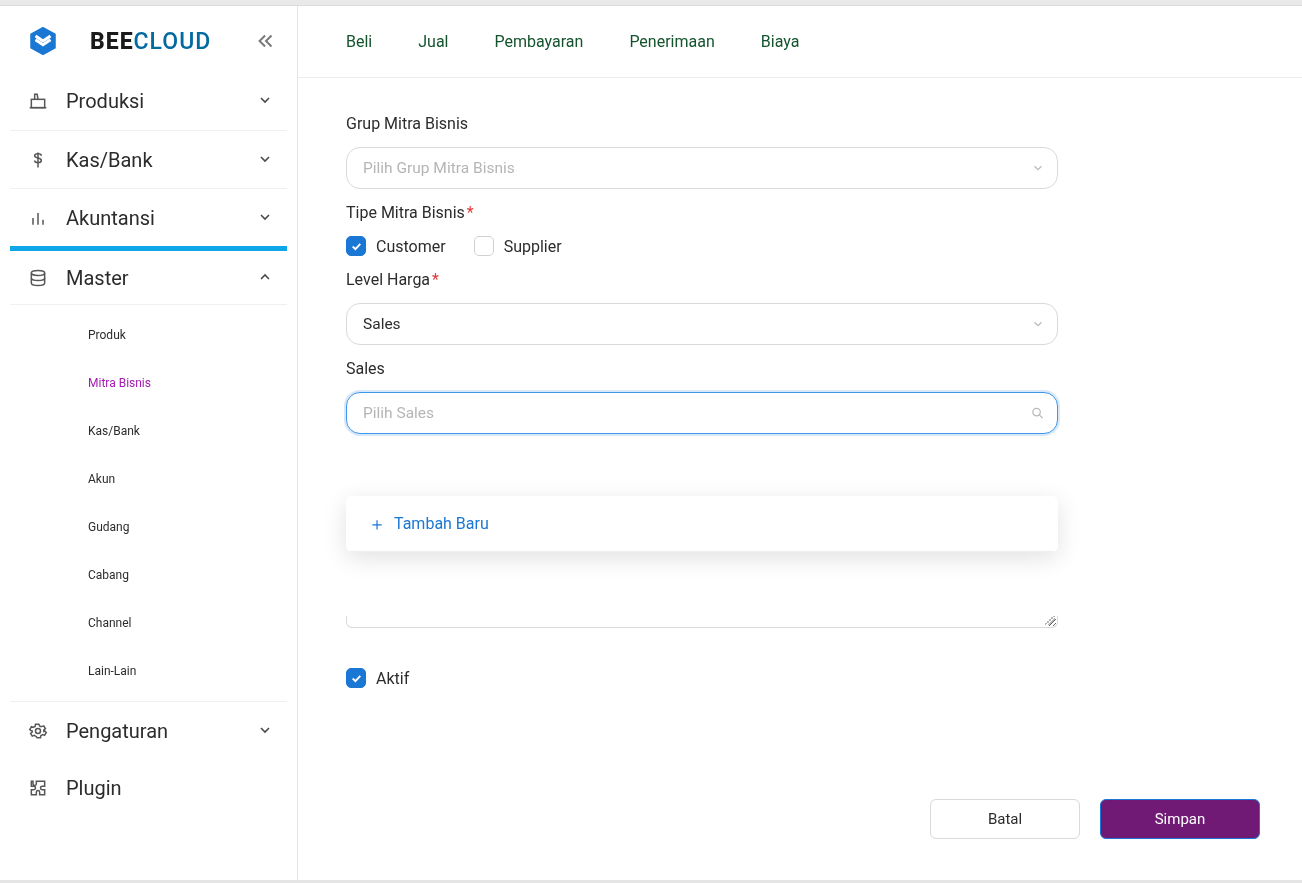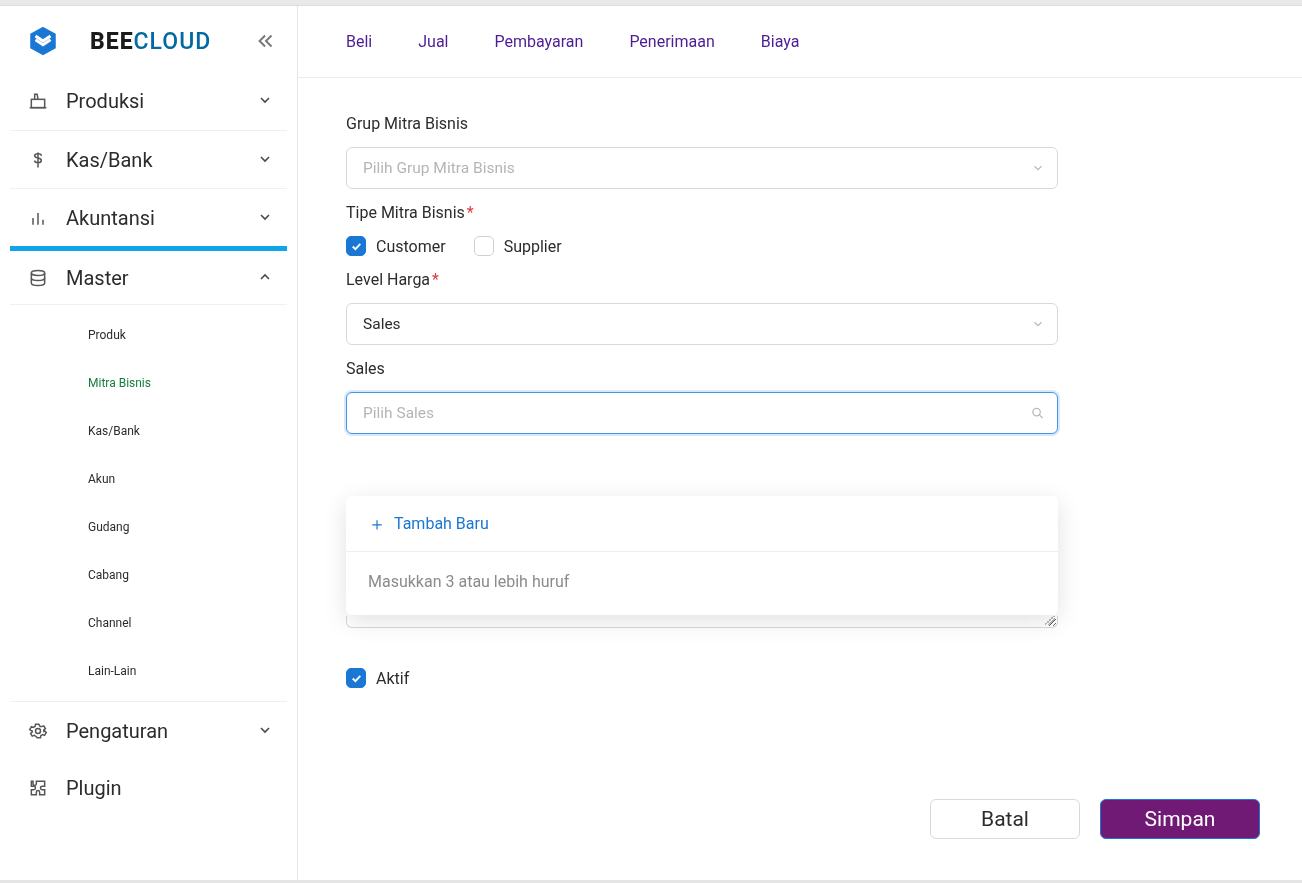--- a/index.html
+++ b/index.html
@@ -60,52 +60,52 @@
   .subnav { padding: 6px 0 6px 0; border-top: 1px solid #f0f0f0; }
   .sub-item {
     height: 48px;
     display: flex;
     align-items: center;
     padding-left: 78px;
     font-size: 12px;
     color: #2c2c2c;
     cursor: pointer;
   }
-  .sub-item.active { color: #15803d; }
+  .sub-item.active { color: #a21caf; }
   
   .main { flex: 1; display: flex; flex-direction: column; overflow: hidden; }
   .topbar {
     height: 72px;
     background: #fff;
     border-bottom: 1px solid #ededed;
     display: flex;
     align-items: center;
     padding-left: 48px;
     gap: 46px;
     font-size: 16px;
-    color: #4c1d95;
+    color: #14532d;
   }
   .topbar .tab { cursor: pointer; }
   
   .content {
     flex: 1;
     overflow-y: auto;
     background: #fff;
     padding: 0 48px 30px 48px;
     position: relative;
   }
   .form-col { max-width: 712px; padding-top: 36px; }
   .field { margin-bottom: 14px; }
   .field-label { font-size: 16px; color: #2c2c2c; margin-bottom: 14px; display: block; }
   .req { color: #e03a3a; margin-left: 2px; }
   .select {
     position: relative;
     height: 42px;
     border: 1px solid #d9d9d9;
-    border-radius: 6px;
+    border-radius: 14px;
     display: flex;
     align-items: center;
     padding: 0 36px 0 16px;
     background: #fff;
     font-size: 15.5px;
   }
   .select.focused { border-color: #3e97e8; box-shadow: 0 0 0 2px rgba(58,142,230,0.2); }
   .select .placeholder { color: #b5b5b5; }
   .select .value { color: #2c2c2c; }
   .select .caret, .select .search-ic {
@@ -185,21 +185,21 @@
     position: absolute;
     right: 42px;
     bottom: 44px;
     display: flex;
     gap: 20px;
   }
   .btn {
     height: 40px;
     padding: 0 32px;
     border-radius: 6px;
-    font-size: 21px;
+    font-size: 15px;
     display: flex;
     align-items: center;
     justify-content: center;
     cursor: pointer;
   }
   .btn-outline { background: #fff; border: 1px solid #d9d9d9; color: #2c2c2c; min-width: 150px; }
   .btn-primary { background: #701a75; color: #fff; border: 1px solid #1a77d4; min-width: 160px; }
   .bottomstrip { position: absolute; left:0; right:0; bottom:0; height: 3px; background: #e5e5e5; }
 </style>
 </head>
@@ -403,21 +403,20 @@
           </div>
         </div>
 
       </div>
 
       <div class="dd-panel">
         <div class="dd-add">
           <span class="plus">＋</span>
           <span>Tambah Baru</span>
         </div>
-        <div class="dd-msg">Masukkan 3 atau lebih huruf</div>
       </div>
 
       <div class="textarea-bottom"></div>
 
       <div class="aktif-row">
         <label class="chk">
           <span class="chkbox checked">
             <svg width="13" height="13" viewBox="0 0 24 24" fill="none" stroke="#fff" stroke-width="3.5">
                 <polyline points="5,12 10,17 19,7"></polyline>
               </svg>

